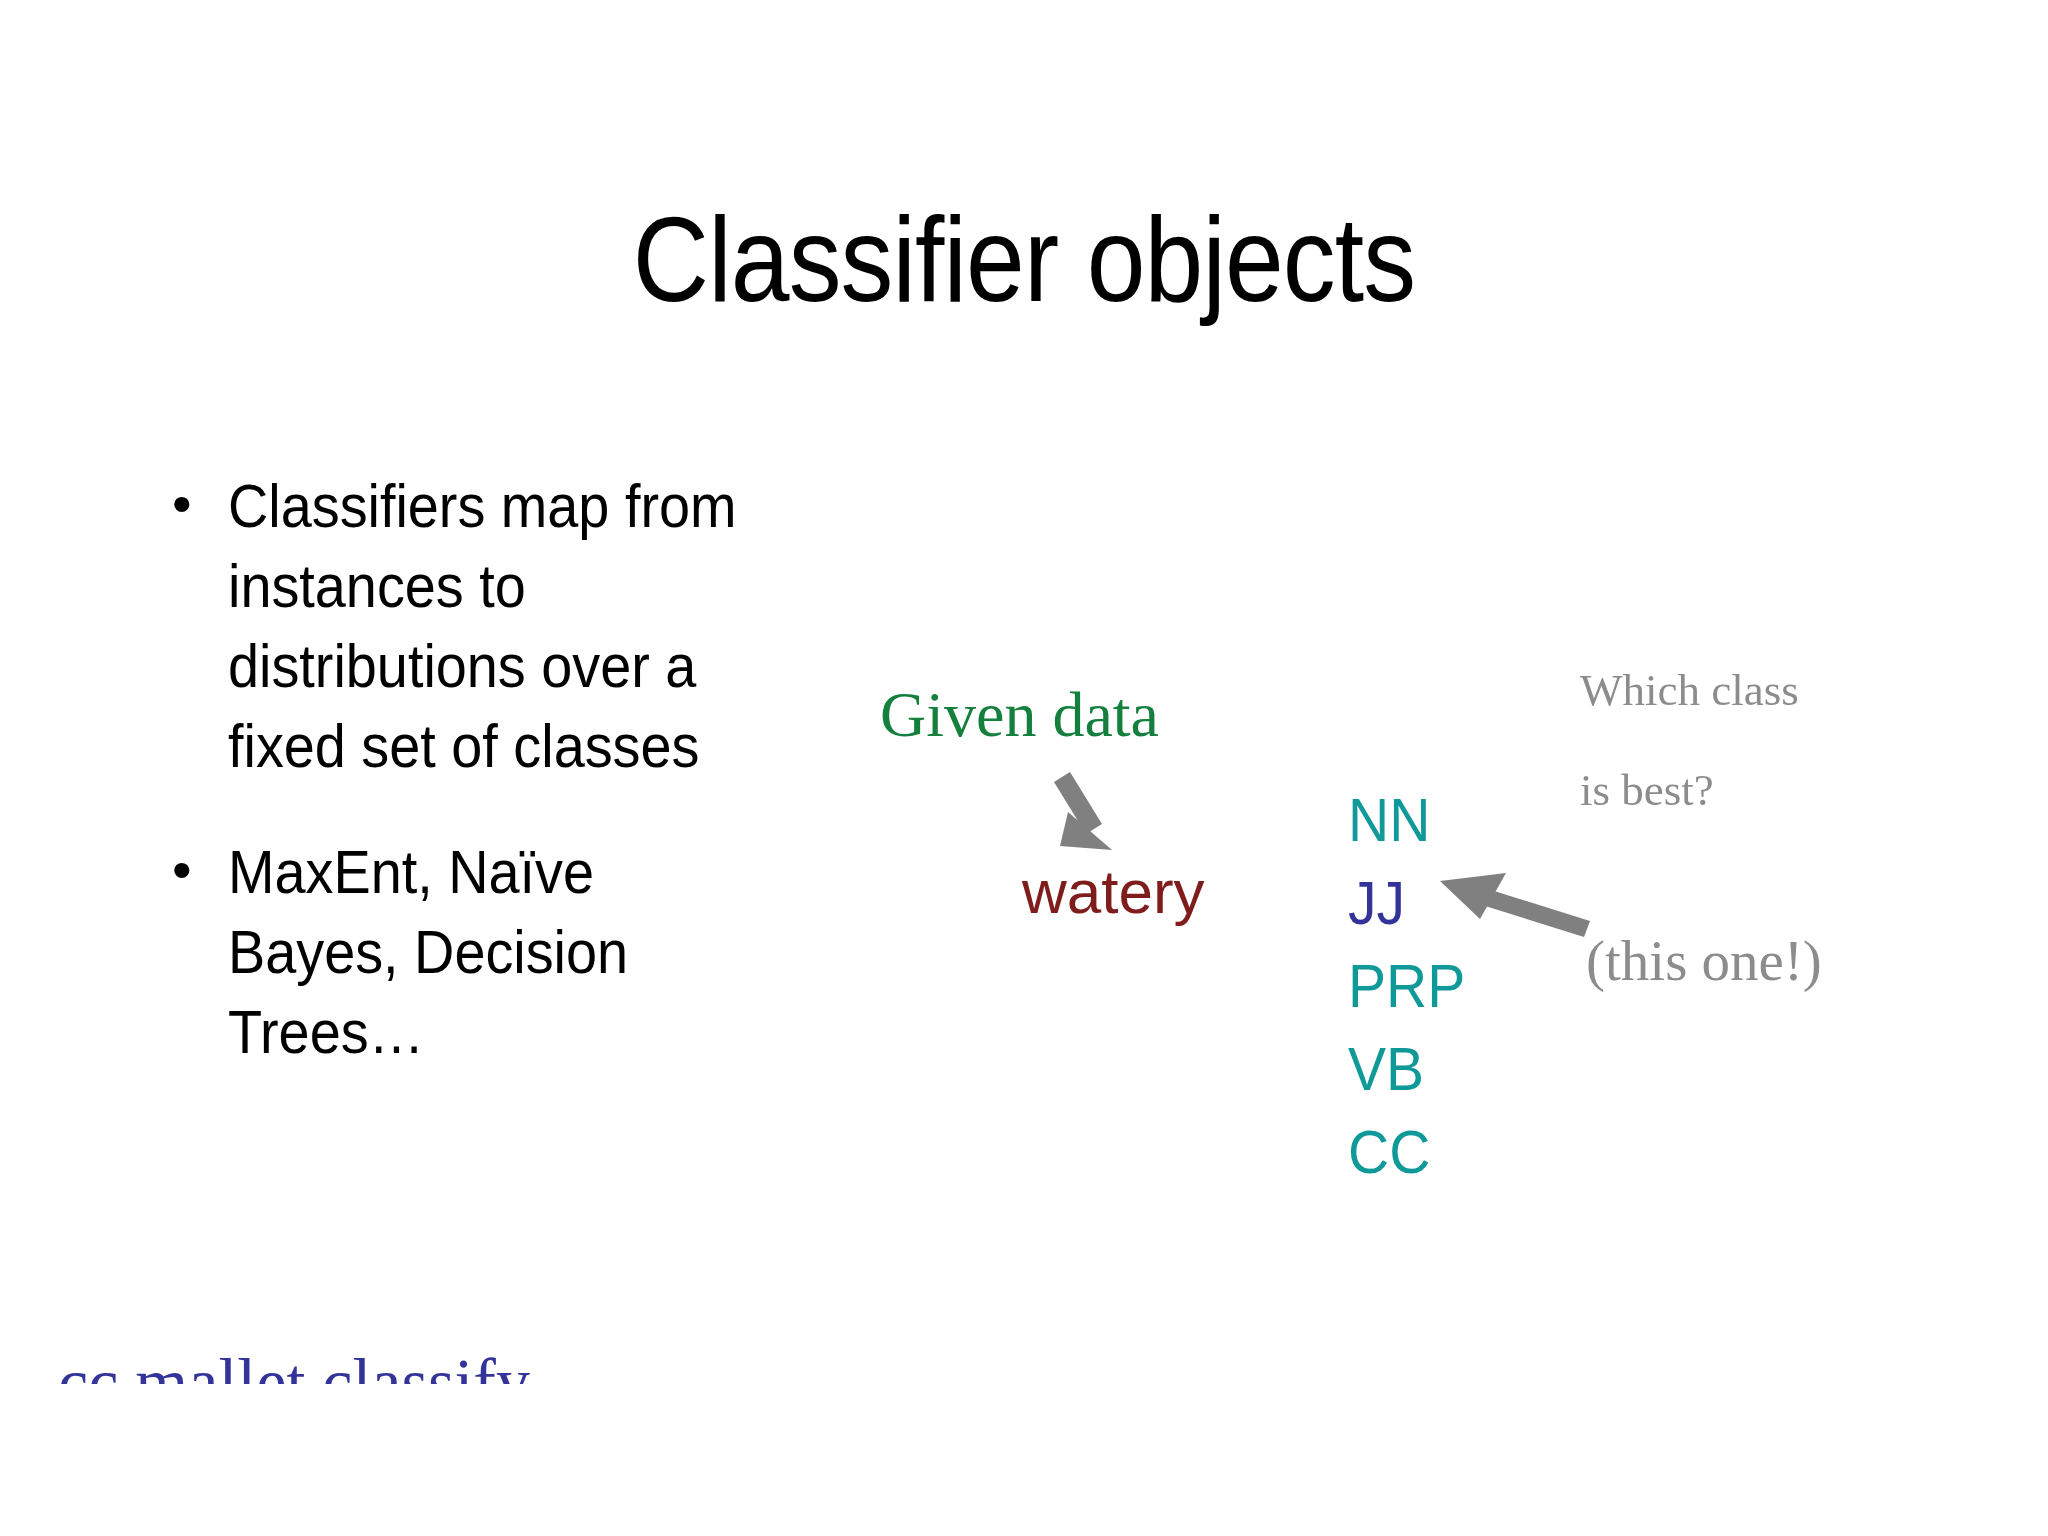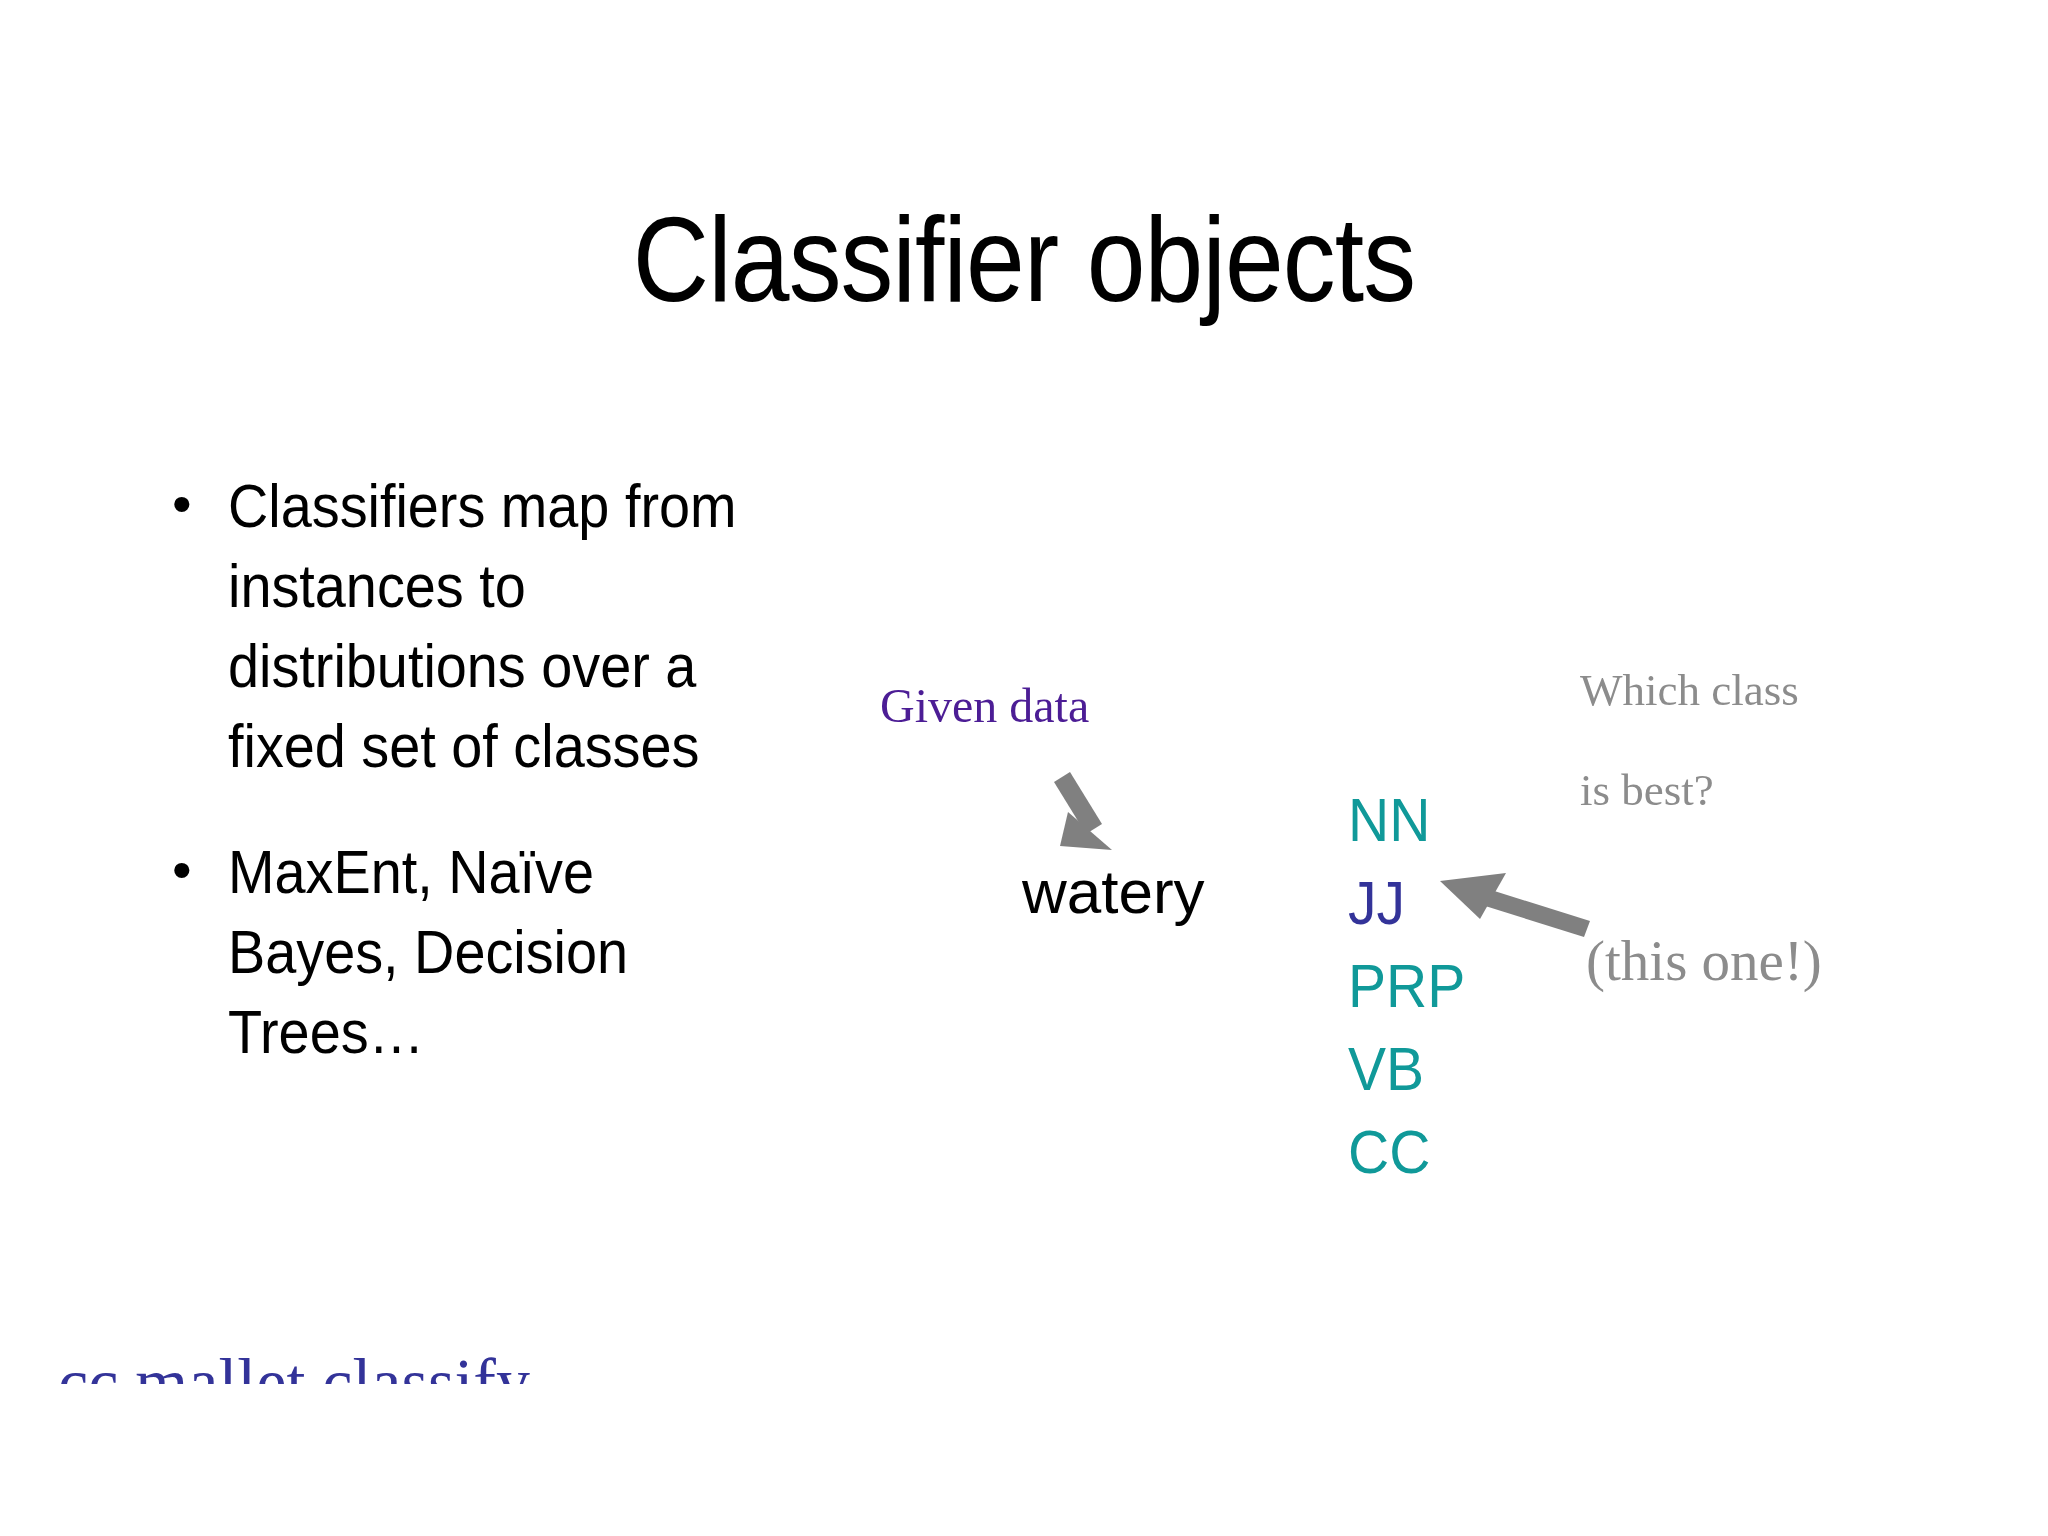--- a/index.html
+++ b/index.html
@@ -67,33 +67,33 @@
     transform-origin: 0 0;
     width: 111%;
   }
 
   
   #given-data-label {
     position: absolute;
     left: 880px;
     top: 680px;
     font-family: "Liberation Serif", serif;
-    font-size: 48px;
-    line-height: 1.1;
-    color: #4c1d95;
+    font-size: 64px;
+    line-height: 1.1;
+    color: #15803d;
     white-space: nowrap;
   }
   #instance-word {
     position: absolute;
     left: 1022px;
     top: 858px;
     font-family: "Liberation Sans", sans-serif;
     font-size: 62px;
     line-height: 1.1;
-    color: #000000;
+    color: #7f1d1d;
     white-space: nowrap;
   }
 
   
   .arrow-svg {
     position: absolute;
     overflow: visible;
   }
   #arrow-down-svg { left: 1030px; top: 760px; }
   #arrow-left-svg { left: 1430px; top: 855px; }

